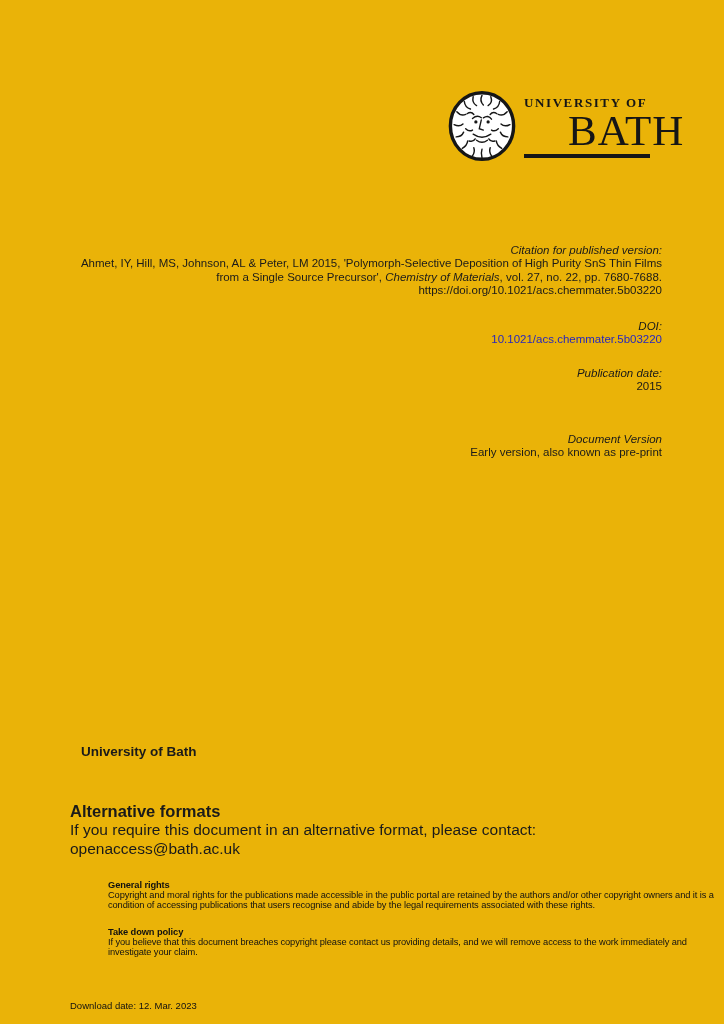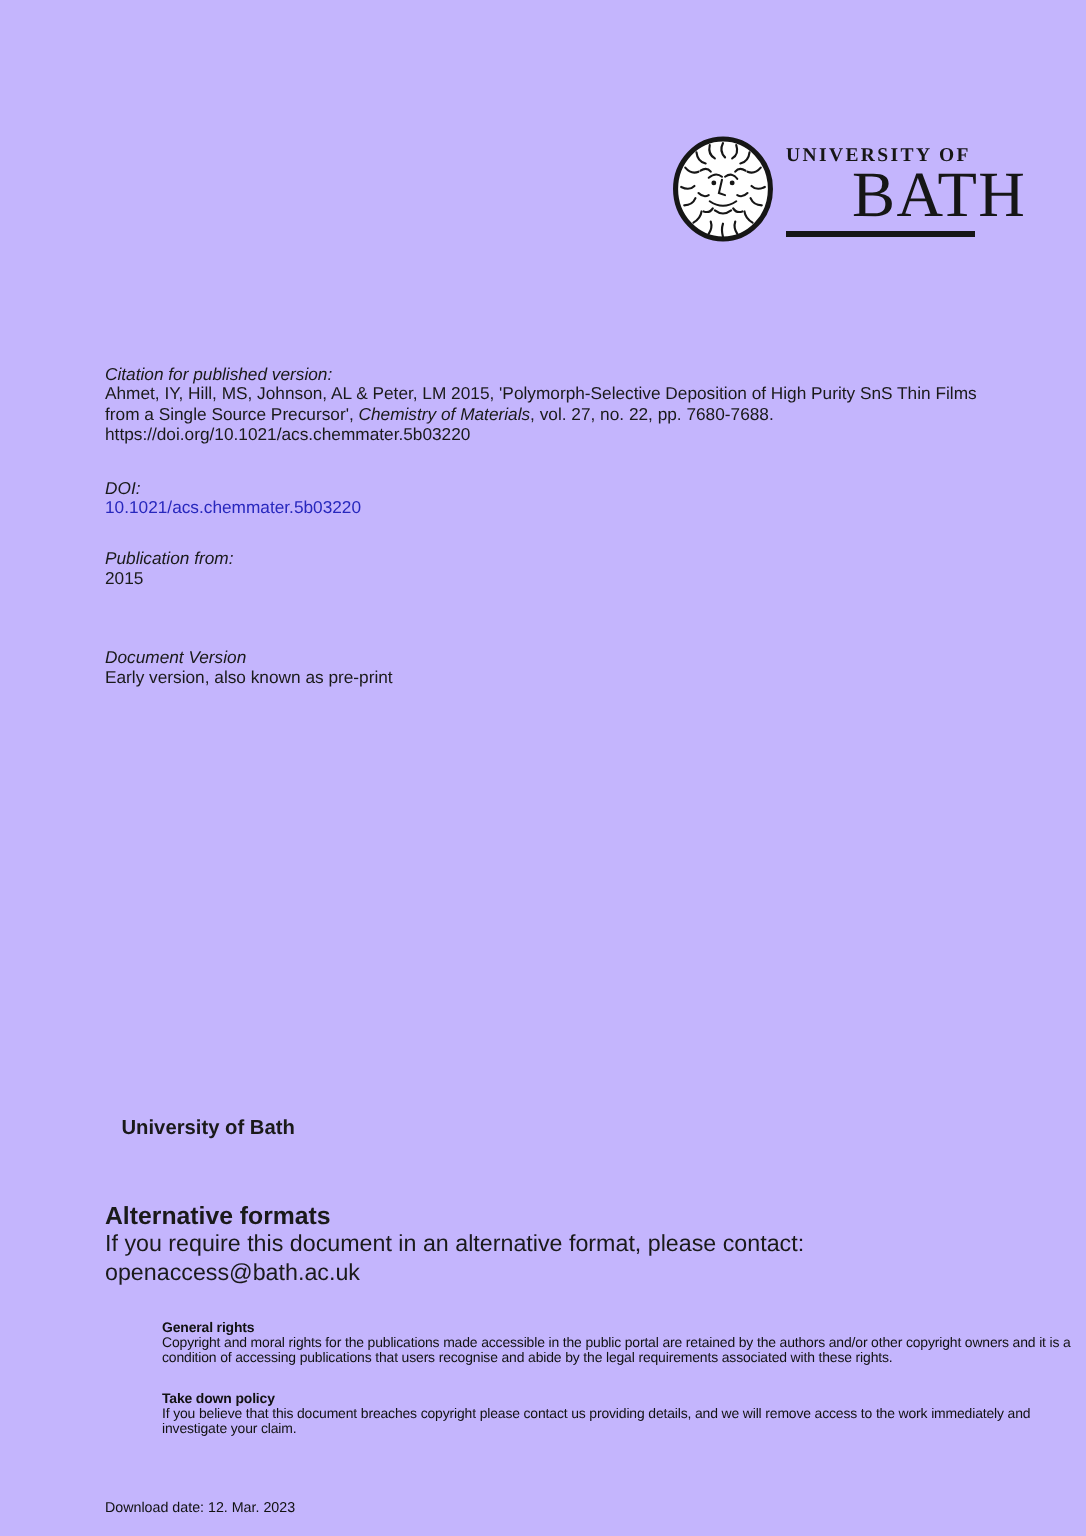--- a/index.html
+++ b/index.html
@@ -1,21 +1,21 @@
 <!DOCTYPE html>
 <html><head>
 <meta charset="utf-8">
 <style>
   * { margin: 0; padding: 0; box-sizing: border-box; }
   html, body { background: #ffffff; }
   .page {
     position: relative;
     width: 724px;
     height: 1024px;
-    background: #c4b5fd;
+    background: #eab308;
     font-family: "Liberation Sans", sans-serif;
     color: #1a1a1a;
     overflow: hidden;
   }
 
   
   .logo {
     position: absolute;
     top: 90px;
     left: 448px;
@@ -51,20 +51,21 @@
   }
 
   
   .meta {
     position: absolute;
     left: 70px;
     width: 592px;
     font-size: 11.5px;
     line-height: 13.4px;
     color: #1a1a1a;
+    text-align: right;
   }
   .italic { font-style: italic; }
   .blue-link {
     color: #2727bd;
     text-decoration: none;
     cursor: pointer;
   }
   .citation-block { top: 244px; }
   .doi-block { top: 320px; }
   .pubdate-block { top: 367px; }
@@ -164,21 +165,21 @@
     <div><span>Ahmet, IY, Hill, MS, Johnson, AL &amp; Peter, LM 2015, 'Polymorph-Selective Deposition of High Purity SnS Thin Films from a Single Source Precursor', </span><span class="italic">Chemistry of Materials</span><span>, vol. 27, no. 22, pp. 7680-7688.</span></div>
     <div>https://doi.org/10.1021/acs.chemmater.5b03220</div>
   </div>
 
   <div class="meta doi-block">
     <div class="italic">DOI:</div>
     <div><a class="blue-link">10.1021/acs.chemmater.5b03220</a></div>
   </div>
 
   <div class="meta pubdate-block">
-    <div class="italic">Publication from:</div>
+    <div class="italic">Publication date:</div>
     <div>2015</div>
   </div>
 
   <div class="meta docver-block">
     <div class="italic">Document Version</div>
     <div>Early version, also known as pre-print</div>
   </div>
 
 
   <div class="uob-heading">University of Bath</div>

